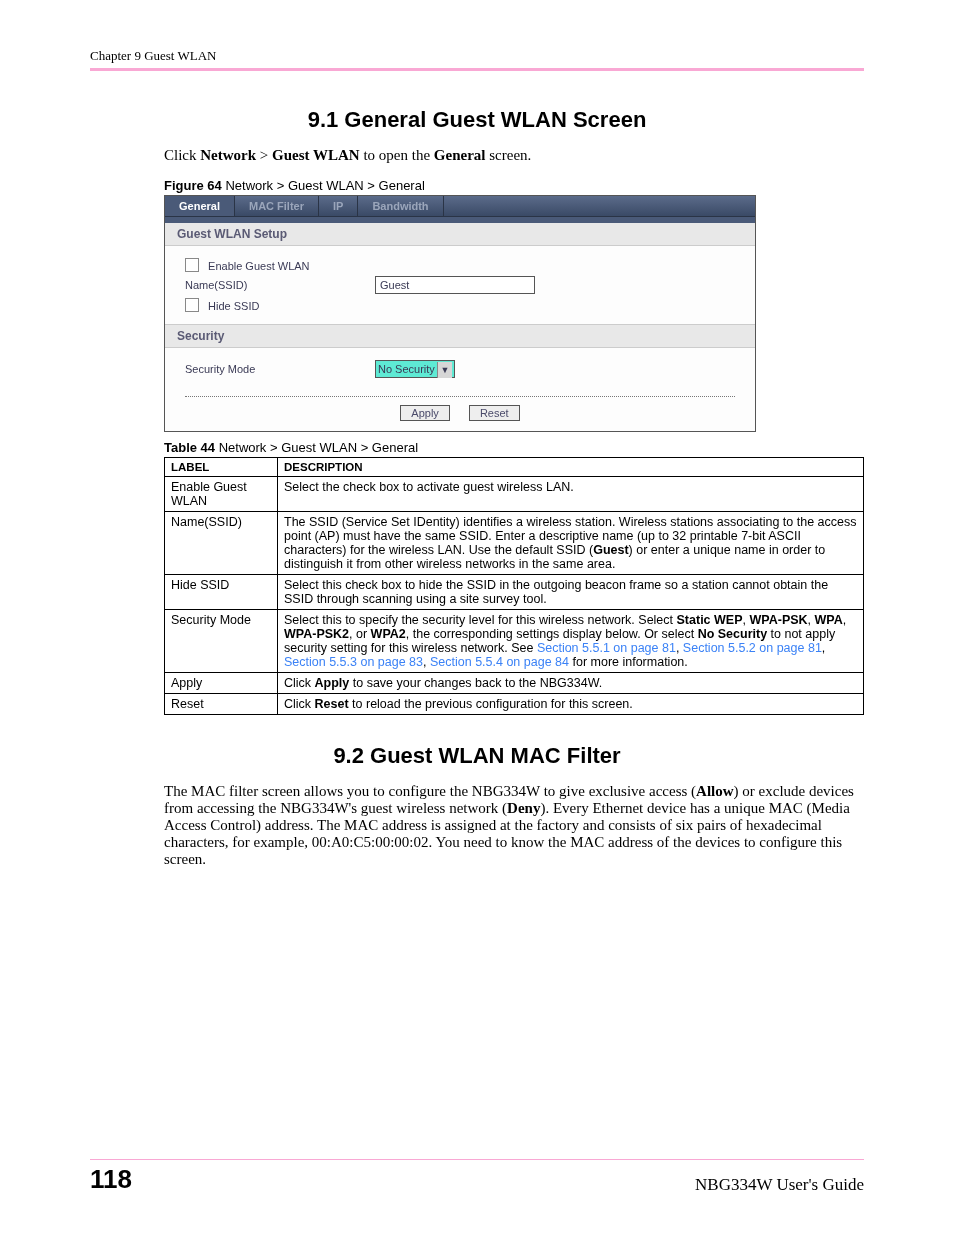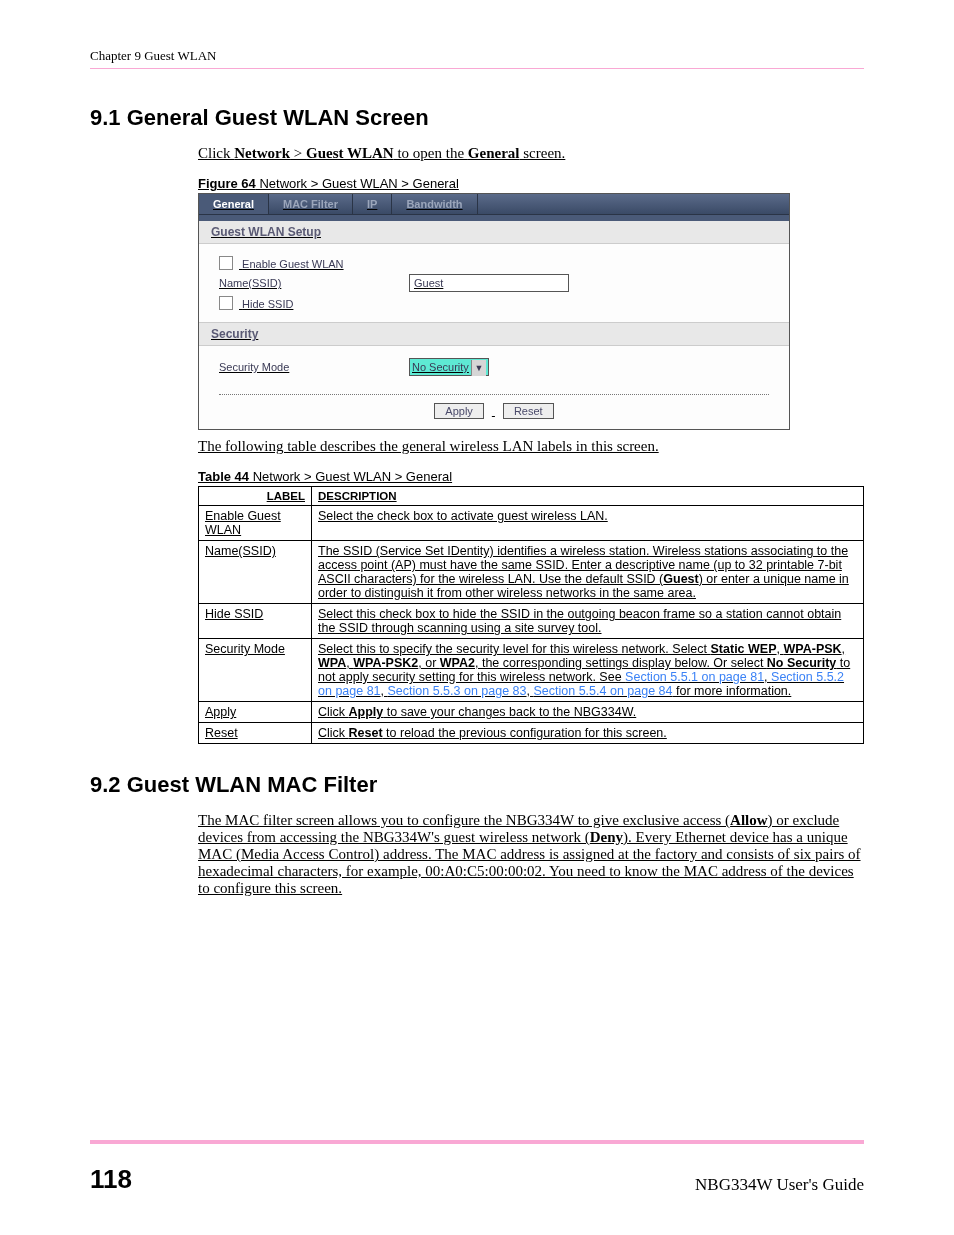--- a/index.html
+++ b/index.html
@@ -9,33 +9,33 @@
       background: #fff;
       color: #000;
       font-size: 15px;
       width: 954px;
       height: 1235px;
       box-sizing: border-box;
       position: relative;
     }
     .chapter-header {
       font-size: 13px;
-      border-bottom: 1px solid #f9a8d4;
+      border-bottom: 3px solid #f9a8d4;
       padding-bottom: 4px;
       margin-bottom: 36px;
     }
     h2.section {
       font-family: Arial, Helvetica, sans-serif;
       font-size: 22px;
       font-weight: bold;
       margin: 0 0 14px 0;
+      text-align: center;
     }
     .indent {
-      margin-left: 108px;
-      text-decoration: underline;
+      margin-left: 74px;
     }
     .intro-para {
       margin: 8px 0 14px 0;
     }
     .caption {
       font-family: Arial, Helvetica, sans-serif;
       font-size: 13px;
       margin-bottom: 2px;
     }
     .caption b { font-weight: bold; }
@@ -157,22 +157,22 @@
     table.desc th {
       font-weight: bold;
       font-size: 11.5px;
     }
     .link { color: #3b82f6; }
     .page-footer {
       position: absolute;
       bottom: 40px;
       left: 90px;
       right: 90px;
-      border-top: 4px solid #f9a8d4;
-      padding-top: 20px;
+      border-top: 1px solid #f9a8d4;
+      padding-top: 4px;
       display: flex;
       justify-content: space-between;
       align-items: flex-end;
     }
     .page-num {
       font-family: Arial, Helvetica, sans-serif;
       font-size: 26px;
       font-weight: bold;
     }
     .page-guide {
@@ -233,30 +233,29 @@
           </span>
         </div>
       </div>
       <div class="button-row">
         <span class="fake-button">Apply</span>
         <span class="fake-button">Reset</span>
       </div>
     </div>
   </div>
 
-  <p class="intro-para">The following table describes the general wireless LAN labels in this screen.</p>
 
   <div class="caption">
     <b>Table 44</b><span>   Network &gt; Guest WLAN &gt; General</span>
   </div>
 
   <table class="desc">
     <tbody>
         <tr>
-      <th style="width:100px;text-align:right;">LABEL</th>
+      <th style="width:100px;">LABEL</th>
       <th>DESCRIPTION</th>
     </tr>
     <tr>
       <td>Enable Guest WLAN</td>
       <td>Select the check box to activate guest wireless LAN.</td>
     </tr>
     <tr>
       <td>Name(SSID)</td>
       <td><span>The SSID (Service Set IDentity) identifies a wireless station. Wireless stations associating to the access point (AP) must have the same SSID. Enter a descriptive name (up to 32 printable 7-bit ASCII characters) for the wireless LAN. Use the default SSID (</span><b>Guest</b><span>) or enter a unique name in order to distinguish it from other wireless networks in the same area.</span></td>
     </tr>

